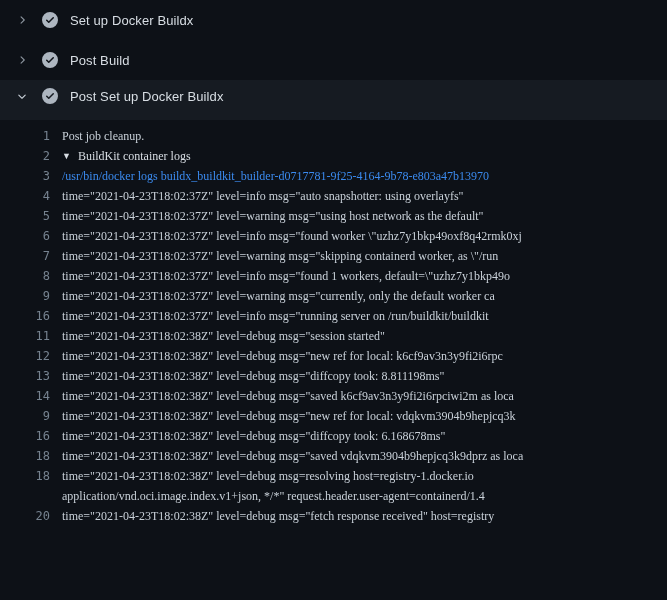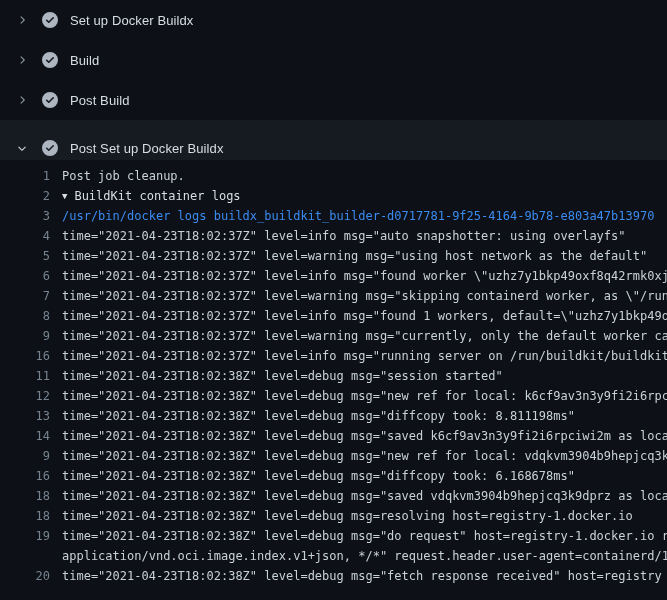--- a/index.html
+++ b/index.html
@@ -10,21 +10,21 @@
     background: var(--background, #0d1117);
     font-family: "Liberation Sans", sans-serif;
   }
   .viewer { width: 667px; height: 600px; overflow: hidden; }
 
   
   .section-row {
     display: flex;
     align-items: center;
     height: 40px;
-    padding: 4px 14px;
+    padding: 16px 14px;
     cursor: pointer;
     box-sizing: border-box;
   }
   .section-row.expanded { background: var(--header_expanded_bg, #161b22); align-items: flex-end; }
   .chev {
     width: 16px; height: 16px;
     display: flex; align-items: center; justify-content: center;
     flex: none;
   }
   .check {
@@ -59,20 +59,21 @@
     flex: none;
     text-align: right;
     color: var(--muted, #768390);
     cursor: pointer;
   }
   .txt {
     padding-left: 12px;
     padding-right: 16px;
     flex: 1;
     overflow: hidden;
+    font-family: Liberation Serif, serif;
   }
   .txt.command { color: var(--command, #3b8bf0); }
   .txt.group { color: var(--section_label, #d8dee4); cursor: pointer; }
   .marker {
     display: inline-block;
     font-size: 9px;
     margin-right: 7px;
     transform: translateY(-1px);
   }
 </style>
@@ -86,33 +87,20 @@
           <svg width="12" height="12" viewBox="0 0 16 16">
             <path fill="#8b949e" d="M6.22 3.22a.75.75 0 011.06 0l4.25 4.25a.75.75 0 010 1.06l-4.25 4.25a.75.75 0 01-1.06-1.06L9.94 8 6.22 4.28a.75.75 0 010-1.06z"></path>
           </svg>
         </span>
         <span class="check">
           <svg width="16" height="16" viewBox="0 0 16 16">
             <path fill="#adb6c0" fill-rule="evenodd" d="M8 16A8 8 0 108 0a8 8 0 000 16zm3.78-9.72a.75.75 0 00-1.06-1.06L6.75 9.19 5.28 7.72a.75.75 0 10-1.06 1.06l2 2a.75.75 0 001.06 0l3.5-3.5z"></path>
           </svg>
         </span>
         <span class="section-label">Set up Docker Buildx</span>
-      </div>
-      <div class="section-row">
-        <span class="chev">
-          <svg width="12" height="12" viewBox="0 0 16 16">
-            <path fill="#8b949e" d="M6.22 3.22a.75.75 0 011.06 0l4.25 4.25a.75.75 0 010 1.06l-4.25 4.25a.75.75 0 01-1.06-1.06L9.94 8 6.22 4.28a.75.75 0 010-1.06z"></path>
-          </svg>
-        </span>
-        <span class="check">
-          <svg width="16" height="16" viewBox="0 0 16 16">
-            <path fill="#adb6c0" fill-rule="evenodd" d="M8 16A8 8 0 108 0a8 8 0 000 16zm3.78-9.72a.75.75 0 00-1.06-1.06L6.75 9.19 5.28 7.72a.75.75 0 10-1.06 1.06l2 2a.75.75 0 001.06 0l3.5-3.5z"></path>
-          </svg>
-        </span>
-        <span class="section-label">Build</span>
       </div>
       <div class="section-row">
         <span class="chev">
           <svg width="12" height="12" viewBox="0 0 16 16">
             <path fill="#8b949e" d="M6.22 3.22a.75.75 0 011.06 0l4.25 4.25a.75.75 0 010 1.06l-4.25 4.25a.75.75 0 01-1.06-1.06L9.94 8 6.22 4.28a.75.75 0 010-1.06z"></path>
           </svg>
         </span>
         <span class="check">
           <svg width="16" height="16" viewBox="0 0 16 16">
             <path fill="#adb6c0" fill-rule="evenodd" d="M8 16A8 8 0 108 0a8 8 0 000 16zm3.78-9.72a.75.75 0 00-1.06-1.06L6.75 9.19 5.28 7.72a.75.75 0 10-1.06 1.06l2 2a.75.75 0 001.06 0l3.5-3.5z"></path>
@@ -146,17 +134,16 @@
       <div class="log-row"><span class="num">9</span><span class="txt normal">time="2021-04-23T18:02:37Z" level=warning msg="currently, only the default worker ca</span></div>
       <div class="log-row"><span class="num">16</span><span class="txt normal">time="2021-04-23T18:02:37Z" level=info msg="running server on /run/buildkit/buildkit</span></div>
       <div class="log-row"><span class="num">11</span><span class="txt normal">time="2021-04-23T18:02:38Z" level=debug msg="session started"</span></div>
       <div class="log-row"><span class="num">12</span><span class="txt normal">time="2021-04-23T18:02:38Z" level=debug msg="new ref for local: k6cf9av3n3y9fi2i6rpc</span></div>
       <div class="log-row"><span class="num">13</span><span class="txt normal">time="2021-04-23T18:02:38Z" level=debug msg="diffcopy took: 8.811198ms"</span></div>
       <div class="log-row"><span class="num">14</span><span class="txt normal">time="2021-04-23T18:02:38Z" level=debug msg="saved k6cf9av3n3y9fi2i6rpciwi2m as loca</span></div>
       <div class="log-row"><span class="num">9</span><span class="txt normal">time="2021-04-23T18:02:38Z" level=debug msg="new ref for local: vdqkvm3904b9hepjcq3k</span></div>
       <div class="log-row"><span class="num">16</span><span class="txt normal">time="2021-04-23T18:02:38Z" level=debug msg="diffcopy took: 6.168678ms"</span></div>
       <div class="log-row"><span class="num">18</span><span class="txt normal">time="2021-04-23T18:02:38Z" level=debug msg="saved vdqkvm3904b9hepjcq3k9dprz as loca</span></div>
       <div class="log-row"><span class="num">18</span><span class="txt normal">time="2021-04-23T18:02:38Z" level=debug msg=resolving host=registry-1.docker.io</span></div>
-      <div class="log-row"><span class="num">19</span><span class="txt normal">time="2021-04-23T18:02:38Z" level=debug msg="do request" host=registry-1.docker.io r</span></div>
       <div class="log-row"><span class="num"></span><span class="txt normal">application/vnd.oci.image.index.v1+json, */*" request.header.user-agent=containerd/1.4</span></div>
       <div class="log-row"><span class="num">20</span><span class="txt normal">time="2021-04-23T18:02:38Z" level=debug msg="fetch response received" host=registry</span></div>
     </div>
 </div>
 
 </body></html>

